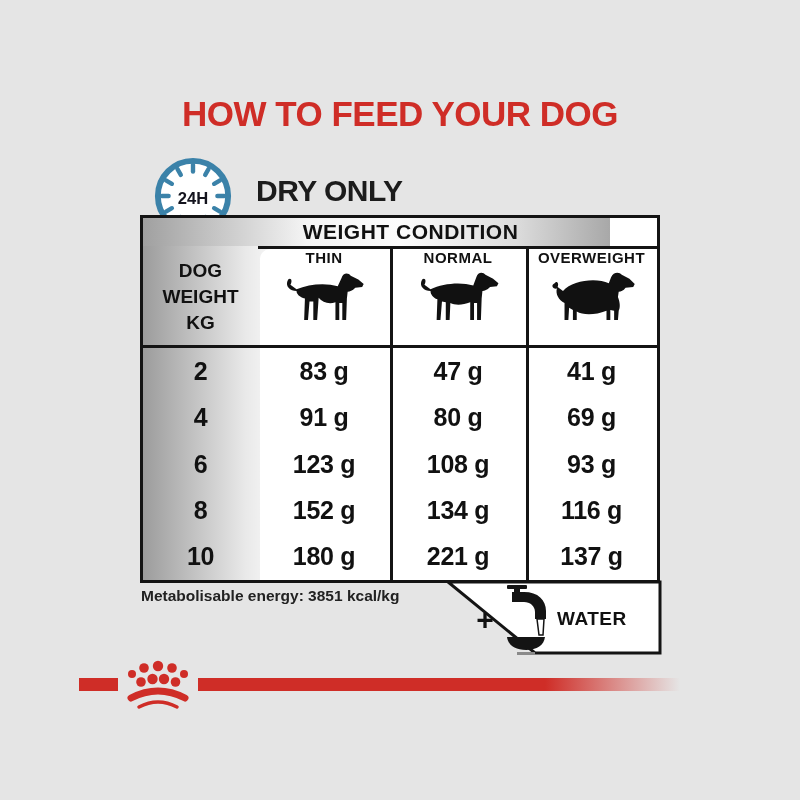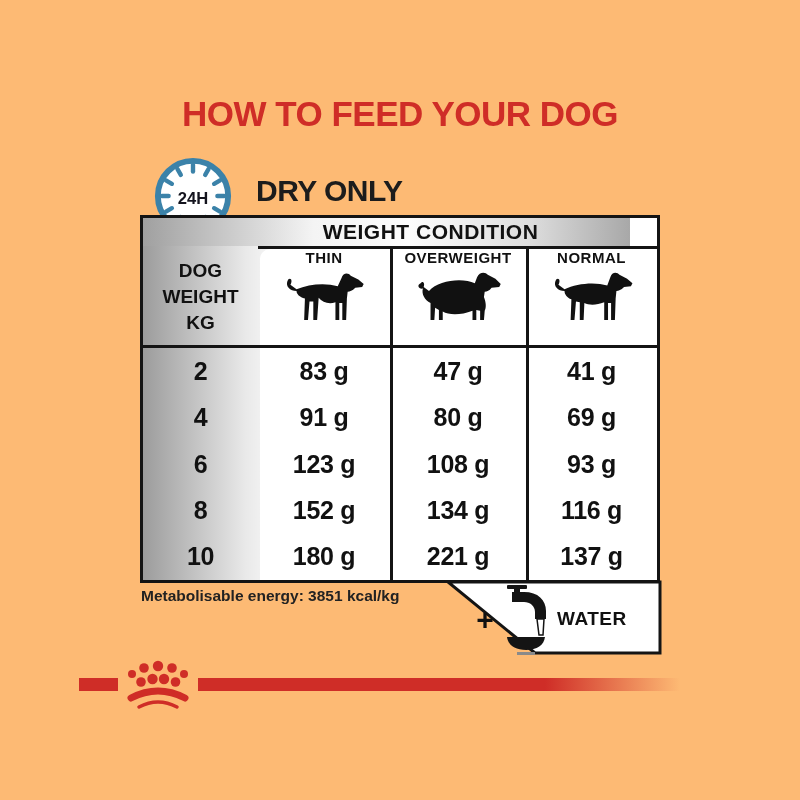--- a/index.html
+++ b/index.html
@@ -1,33 +1,33 @@
 <!DOCTYPE html>
 <html style="--red: #cf2d27; --blue: #3b82a9; --ink: #141414;"><head>
 <meta charset="utf-8">
 <style>
   html,body{margin:0;padding:0;background:#fff;}
-  .canvas{position:relative;width:800px;height:800px;background:#fdba74;overflow:hidden;
+  .canvas{position:relative;width:800px;height:800px;background:#e5e5e5;overflow:hidden;
           font-family:"Liberation Sans","DejaVu Sans",sans-serif;color:#161616;}
   .abs{position:absolute;}
 
   
   .title{left:0;top:94px;width:800px;text-align:center;font-size:35px;font-weight:bold;
          letter-spacing:-0.5px;color:var(--red);}
 
   
   .clock{left:152px;top:155px;width:82px;height:82px;z-index:1;}
   .mode{left:256px;top:174px;font-size:30px;font-weight:bold;letter-spacing:-0.5px;color:#1c1c1c;}
 
   
   .tablebox{left:140px;top:215px;width:520px;height:368px;border:3px solid #141414;
             box-sizing:border-box;z-index:2;
             background:linear-gradient(90deg,#9c9c9c 0%,#e9e9e9 20%,#f8f8f8 26%,#ffffff 36%);}
   .band{left:0;top:0;width:514px;height:28px;display:flex;align-items:center;justify-content:center;
-        padding-left:88px;box-sizing:content-box;width:399px;
+        padding-left:68px;box-sizing:content-box;width:399px;
         background:linear-gradient(90deg,#a0a0a0 0%,#f4f4f4 35%,#fcfcfc 55%,#dcdcdc 80%,#a8a8a8 100%);
         font-size:21px;font-weight:bold;letter-spacing:0.5px;color:#111;}
   .band-underline{left:115px;top:28px;width:399px;height:3px;background:#141414;}
   .cells-bg{left:117px;top:31px;width:397px;height:331px;background:#ffffff;border-top-left-radius:10px;}
   .vdiv1{left:247px;top:31px;width:3px;height:331px;background:#141414;}
   .vdiv2{left:383px;top:31px;width:3px;height:331px;background:#141414;}
   .hline{left:0;top:127px;width:514px;height:3px;background:#141414;}
 
   .header-row{left:0;top:31px;width:548px;height:96px;display:grid;
               grid-template-columns:115px 132px 136px 131px;}
@@ -109,29 +109,29 @@
         <span>WEIGHT</span>
         <span>KG</span>
       </div>
       <div class="colhead">
         <span class="lbl">THIN</span>
         <svg class="dog" viewBox="0 0 120 76">
           <path d="M13 15 C17 12 19 17 16 22 L24 28 C40 21 62 19 78 24 L83 13 C85 6 92 6 95 10 L105 15 L112 21 L110 25 L101 26 C97 30 94 31 91 31 L90 40 L89 68 L84 68 L84 46 L80 46 L80 68 L75 68 L75 45 C66 48 58 45 53 39 L51 68 L46 68 L46 44 L41 44 L39 68 L34 68 L35 40 C28 38 24 34 24 30 C16 30 8 24 13 15 Z"></path>
         </svg>
       </div>
       <div class="colhead">
+        <span class="lbl">NORMAL</span>
+        <svg class="dog" viewBox="0 0 120 76">
+          <path d="M13 15 C17 12 19 17 16 22 L24 28 C40 20 64 18 80 23 L84 12 C86 5 93 5 96 9 L106 14 L113 20 L111 24 L102 25 C98 29 95 30 92 30 L91 40 L90 68 L85 68 L85 46 L81 46 L81 68 L76 68 L76 45 C66 49 56 49 50 46 L49 68 L44 68 L44 45 L39 44 L37 68 L32 68 L33 41 C27 39 24 34 24 30 C16 30 8 24 13 15 Z"></path>
+        </svg>
+      </div>
+      <div class="colhead">
         <span class="lbl">OVERWEIGHT</span>
         <svg class="dog" viewBox="0 0 120 76">
           <path d="M11 20 C14 16 17 20 15 25 L22 30 C34 16 66 12 82 20 L85 12 C88 5 96 5 99 9 L109 14 L116 21 L114 25 L104 26 C101 30 98 31 95 31 L94 38 C97 46 97 52 95 56 L94 68 L89 68 L89 56 L84 55 L84 68 L79 68 L79 56 C64 62 48 62 40 57 L40 68 L35 68 L35 55 L30 52 L29 68 L24 68 L24 46 C16 42 12 34 14 27 C8 28 6 22 11 20 Z"></path>
-        </svg>
-      </div>
-      <div class="colhead">
-        <span class="lbl">NORMAL</span>
-        <svg class="dog" viewBox="0 0 120 76">
-          <path d="M13 15 C17 12 19 17 16 22 L24 28 C40 20 64 18 80 23 L84 12 C86 5 93 5 96 9 L106 14 L113 20 L111 24 L102 25 C98 29 95 30 92 30 L91 40 L90 68 L85 68 L85 46 L81 46 L81 68 L76 68 L76 45 C66 49 56 49 50 46 L49 68 L44 68 L44 45 L39 44 L37 68 L32 68 L33 41 C27 39 24 34 24 30 C16 30 8 24 13 15 Z"></path>
         </svg>
       </div>
     </div>
 
     <div class="abs body-rows" id="body-rows">
   <div class="t-row">
     <div class="cell">2</div>
     <div class="cell">83 g</div>
     <div class="cell">47 g</div>
     <div class="cell">41 g</div>

